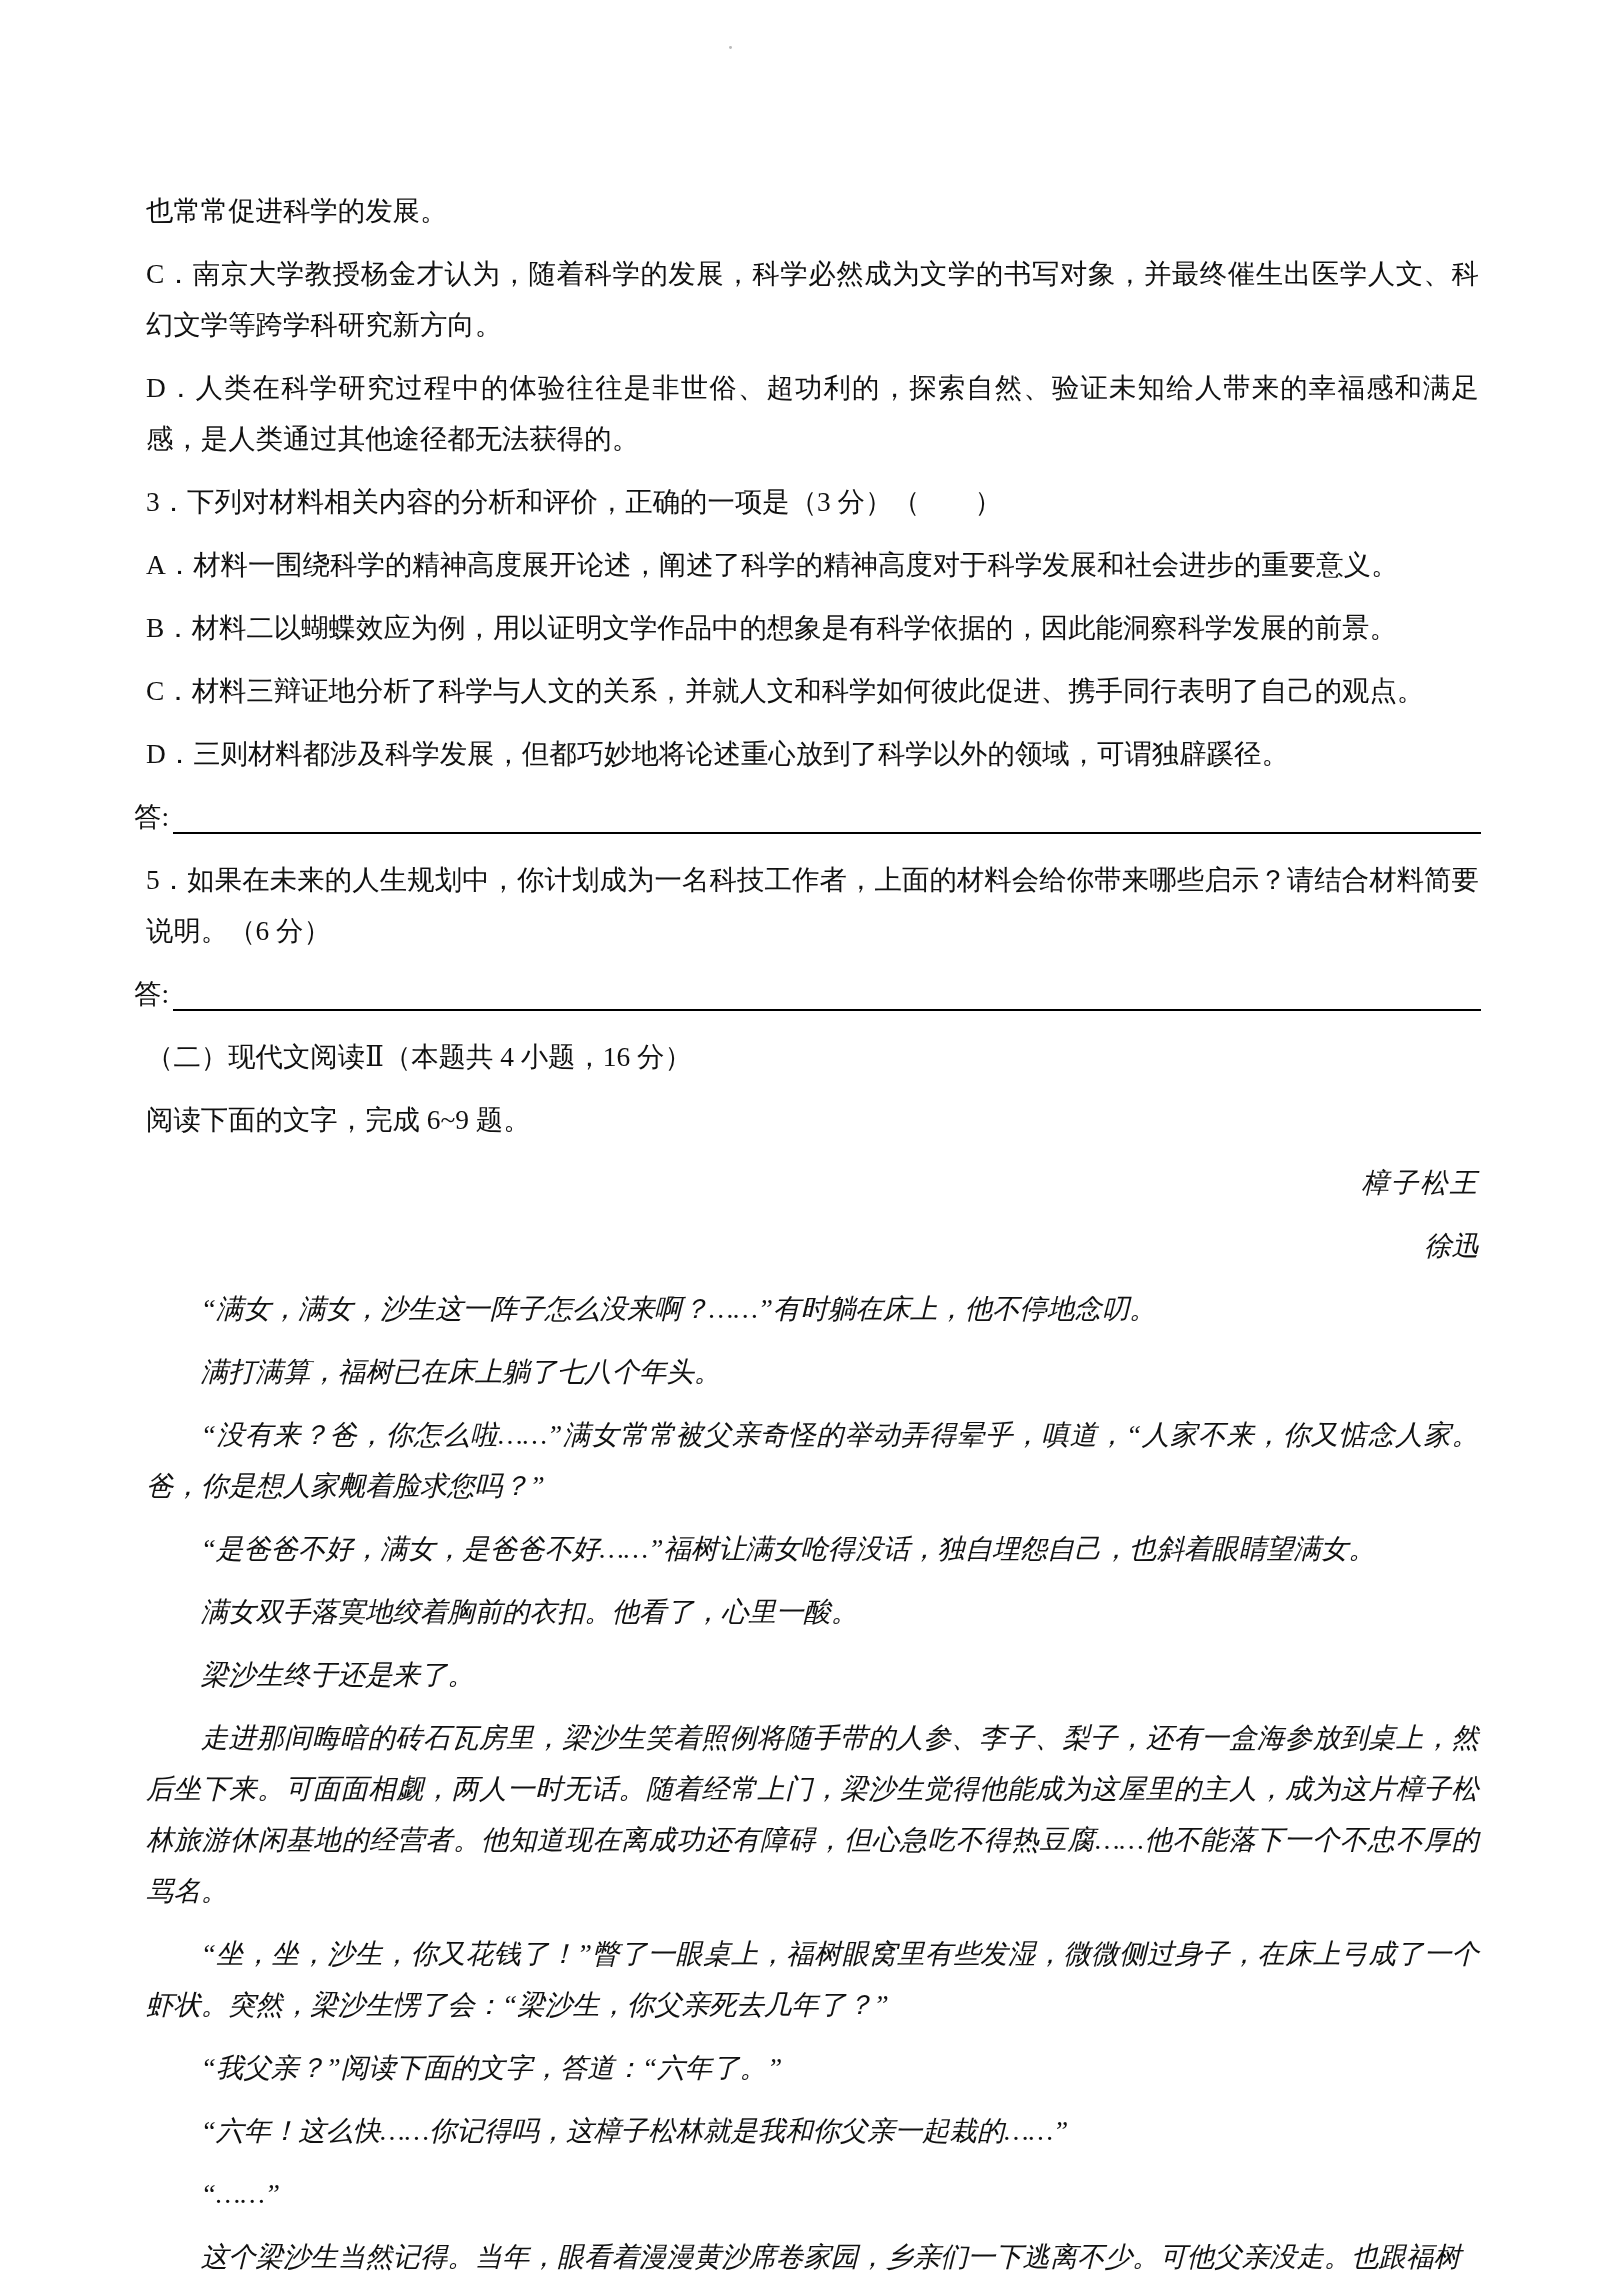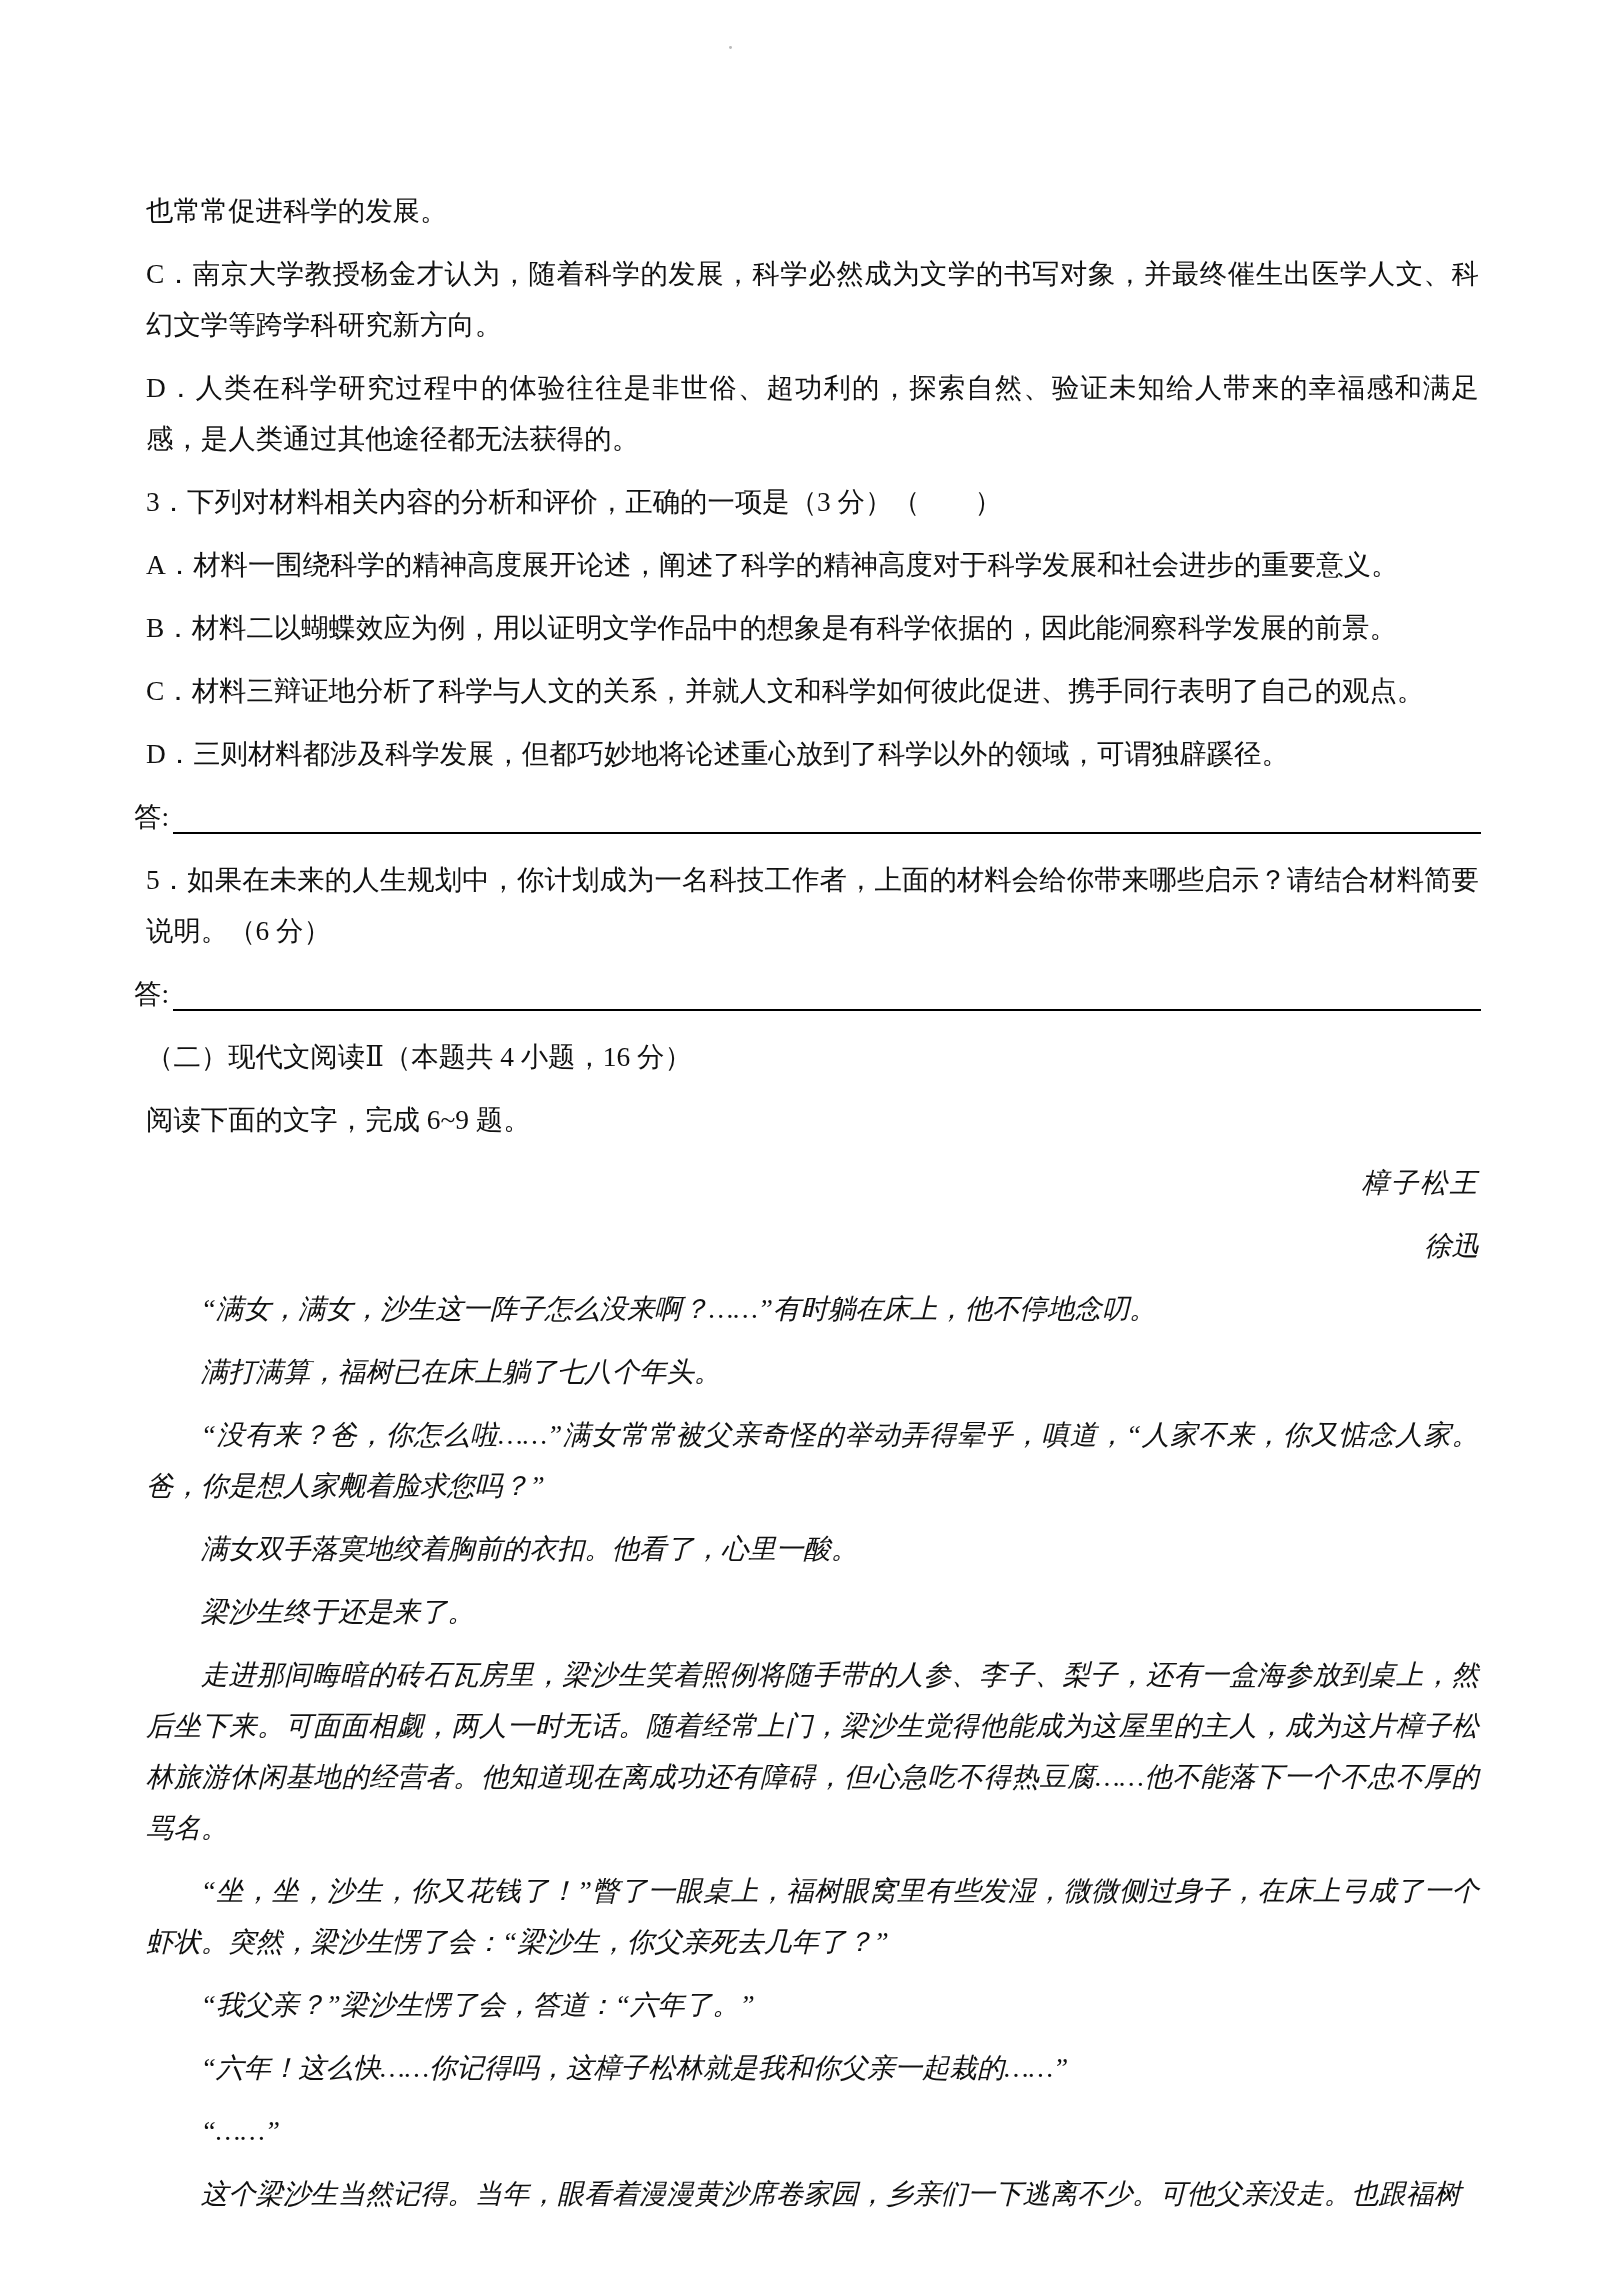--- a/index.html
+++ b/index.html
@@ -99,24 +99,25 @@
 
   <p class="noindent">（二）现代文阅读Ⅱ（本题共 4 小题，16 分）</p>
   <p class="noindent">阅读下面的文字，完成 6~9 题。</p>
 
   <div class="passage">
     <p class="center passage-title">樟子松王</p>
     <p class="center">徐迅</p>
     <p class="indent">“满女，满女，沙生这一阵子怎么没来啊？……”有时躺在床上，他不停地念叨。</p>
     <p class="indent">满打满算，福树已在床上躺了七八个年头。</p>
     <p class="indent">“没有来？爸，你怎么啦……”满女常常被父亲奇怪的举动弄得晕乎，嗔道，“人家不来，你又惦念人家。爸，你是想人家觍着脸求您吗？”</p>
+    <p class="indent">“是爸爸不好，满女，是爸爸不好……”福树让满女呛得没话，独自埋怨自己，也斜着眼睛望满女。</p>
     <p class="indent">满女双手落寞地绞着胸前的衣扣。他看了，心里一酸。</p>
     <p class="indent">梁沙生终于还是来了。</p>
     <p class="indent">走进那间晦暗的砖石瓦房里，梁沙生笑着照例将随手带的人参、李子、梨子，还有一盒海参放到桌上，然后坐下来。可面面相觑，两人一时无话。随着经常上门，梁沙生觉得他能成为这屋里的主人，成为这片樟子松林旅游休闲基地的经营者。他知道现在离成功还有障碍，但心急吃不得热豆腐……他不能落下一个不忠不厚的骂名。</p>
     <p class="indent">“坐，坐，沙生，你又花钱了！”瞥了一眼桌上，福树眼窝里有些发湿，微微侧过身子，在床上弓成了一个虾状。突然，梁沙生愣了会：“梁沙生，你父亲死去几年了？”</p>
-    <p class="indent">“我父亲？”梁沙生愣了会，答道：“六年了。”</p>
+    <p class="indent">“我父亲？”阅读下面的文字，答道：“六年了。”</p>
     <p class="indent">“六年！这么快……你记得吗，这樟子松林就是我和你父亲一起栽的……”</p>
     <p class="indent">“……”</p>
     <p class="indent">这个梁沙生当然记得。当年，眼看着漫漫黄沙席卷家园，乡亲们一下逃离不少。可他父亲没走。也跟福树</p>
   </div>
 
 </div>
 
 
 </body></html>

